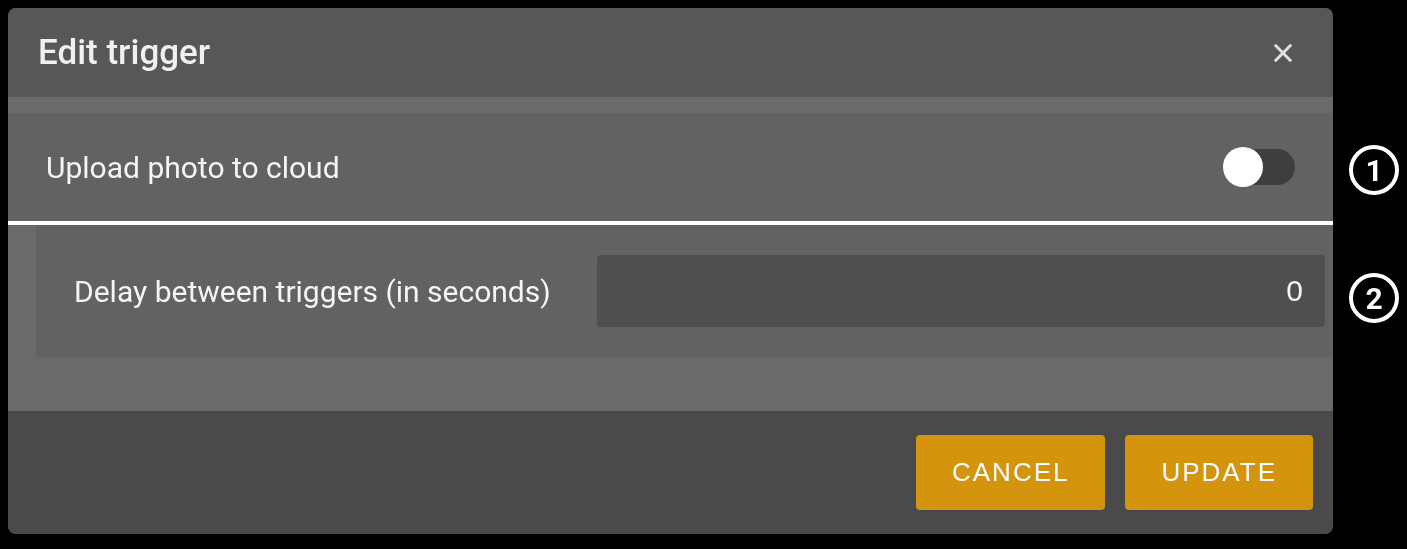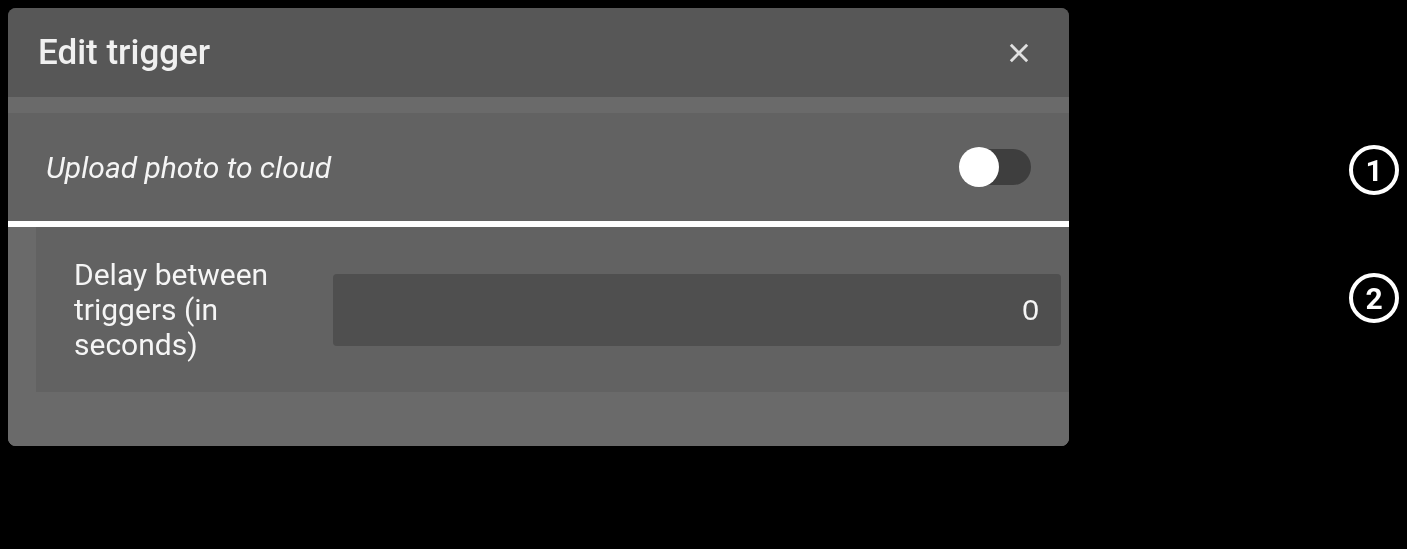--- a/index.html
+++ b/index.html
@@ -12,21 +12,21 @@
       background: #000;
       width: 1407px;
       height: 549px;
       position: relative;
       overflow: hidden;
     }
     .dialog {
       position: absolute;
       top: 8px;
       left: 8px;
-      width: 1061px;
+      width: 1325px;
       background: #4a4a4a;
       border-radius: 8px;
       overflow: hidden;
     }
     .dialog-header {
       display: flex;
       align-items: center;
       justify-content: space-between;
       padding: 24px 30px 24px 30px;
       background: #575757;
@@ -57,22 +57,21 @@
     .gap {
       height: 16px;
       background: #6a6a6a;
     }
     .row {
       display: flex;
       align-items: center;
       justify-content: space-between;
       padding: 36px 38px;
       background: #626262;
-      border-bottom: 6px solid #ffffff;
-      font-style: italic;
+      border-bottom: 4px solid #ffffff;
     }
     .row-label {
       color: #f5f5f5;
       font-size: 30px;
       font-weight: 400;
     }
     .toggle {
       position: relative;
       width: 70px;
       height: 36px;
@@ -179,16 +178,20 @@
     </div>
 
     <div class="input-row">
       <div class="row-label">Delay between triggers (in seconds)</div>
       <input class="delay-input" value="0" style="">
     </div>
 
     <div class="spacer-band"></div>
   </div>
 
+  <div class="dialog-footer">
+    <button class="btn">CANCEL</button>
+    <button class="btn">UPDATE</button>
+  </div>
 </div>
 
 <div class="callout callout-1">1</div>
 <div class="callout callout-2">2</div>
 
 </body></html>

